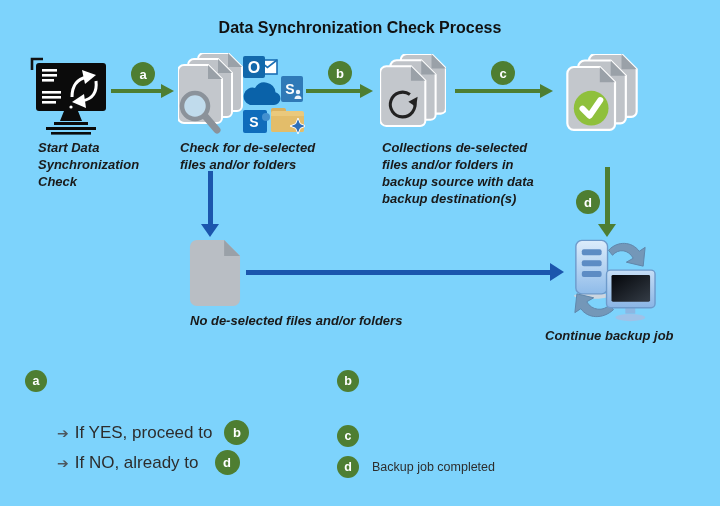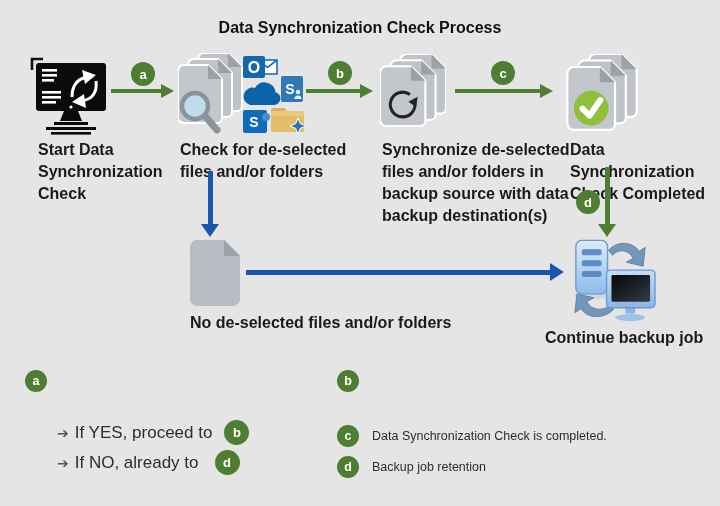--- a/index.html
+++ b/index.html
@@ -1,21 +1,21 @@
 <!DOCTYPE html>
 <html style="--green: #4e7e32; --light-green: #8fc03c; --blue: #1b56ad;"><head>
 <meta charset="utf-8">
 <style>
   html,body{margin:0;padding:0;background:#fff;}
-  #canvas{position:relative;width:720px;height:506px;background:#e5e5e5;
+  #canvas{position:relative;width:720px;height:506px;background:#7dd3fc;
     font-family:"Liberation Sans","DejaVu Sans",sans-serif;overflow:hidden;}
   .title{position:absolute;top:19px;left:0;right:0;text-align:center;
     font-size:16px;font-weight:bold;color:#111;}
-  .node-label{position:absolute;font-size:16px;font-weight:bold;color:#1a1a1a;
-    line-height:22px;white-space:pre-line;}
+  .node-label{position:absolute;font-size:13px;font-weight:bold;color:#1a1a1a;
+    line-height:17px;white-space:pre-line;font-style:italic;}
   .legend-text{position:absolute;font-size:12.5px;color:#2d2d2d;
     line-height:19px;white-space:pre-line;}
   .badge{position:absolute;background:var(--green,#4e7e32);color:#fff;border-radius:50%;
     display:flex;align-items:center;justify-content:center;
     font-size:13px;font-weight:bold;}
   .badge.flow{width:24px;height:24px;}
   .badge.marker{width:22px;height:22px;font-size:12.5px;}
   .hline{position:absolute;height:4px;}
   .vline{position:absolute;width:5px;}
   .green{background:var(--green,#4e7e32);}
@@ -154,26 +154,24 @@
     </g>
     <circle cx="22" cy="50" r="16" fill="#8fc03c"></circle>
     <polyline points="14,50.5 20.5,57 30.5,42.5" fill="none" stroke="#fff" stroke-width="5.5" stroke-linecap="round" stroke-linejoin="round"></polyline>
   </svg>
 
   <div class="node-label" style="left:38px;top:139px">Start Data
 Synchronization
 Check</div>
   <div class="node-label" style="left:180px;top:139px">Check for de-selected
 files and/or folders</div>
-  <div class="node-label" style="left:382px;top:139px">Synchronize de-selected
+  <div class="node-label" style="left:382px;top:139px">Collections de-selected
 files and/or folders in
 backup source with data
 backup destination(s)</div>
-  <div class="node-label" style="left:570px;top:139px">Data Synchronization
-Check Completed</div>
 
   <div class="vline blue" style="left:208px;top:171px;height:53px"></div>
   <div class="head-down blue-v" style="left:201px;top:224px"></div>
 
   <svg class="icon" style="left:189px;top:240px" width="52" height="66" viewBox="0 0 44 58">
     <path d="M6,0 H30 L44,14 V52 a6,6 0 0 1 -6,6 H6 a6,6 0 0 1 -6,-6 V6 a6,6 0 0 1 6,-6 Z" fill="#b9bec4"></path>
     <path d="M30,0 L44,14 H30 Z" fill="#9aa1a8"></path>
   </svg>
 
   <div class="node-label" style="left:190px;top:312px">No de-selected files and/or folders</div>
@@ -224,18 +222,17 @@
   </div>
   <div class="branch-row" style="left:57px;top:450px">
     <span class="branch-arrow">➔</span>
     <span class="branch-text">If NO, already to</span>
     <span class="branch-badge" style="margin-left:16px">d</span>
   </div>
 
   <div class="badge marker" style="left:337px;top:370px">b</div>
 
   <div class="badge marker" style="left:337px;top:425px">c</div>
-  <div class="legend-text" style="left:372px;top:427px">Data Synchronization Check is completed.</div>
 
   <div class="badge marker" style="left:337px;top:456px">d</div>
-  <div class="legend-text" style="left:372px;top:458px">Backup job retention</div>
+  <div class="legend-text" style="left:372px;top:458px">Backup job completed</div>
 
 </div>
 
 </body></html>

